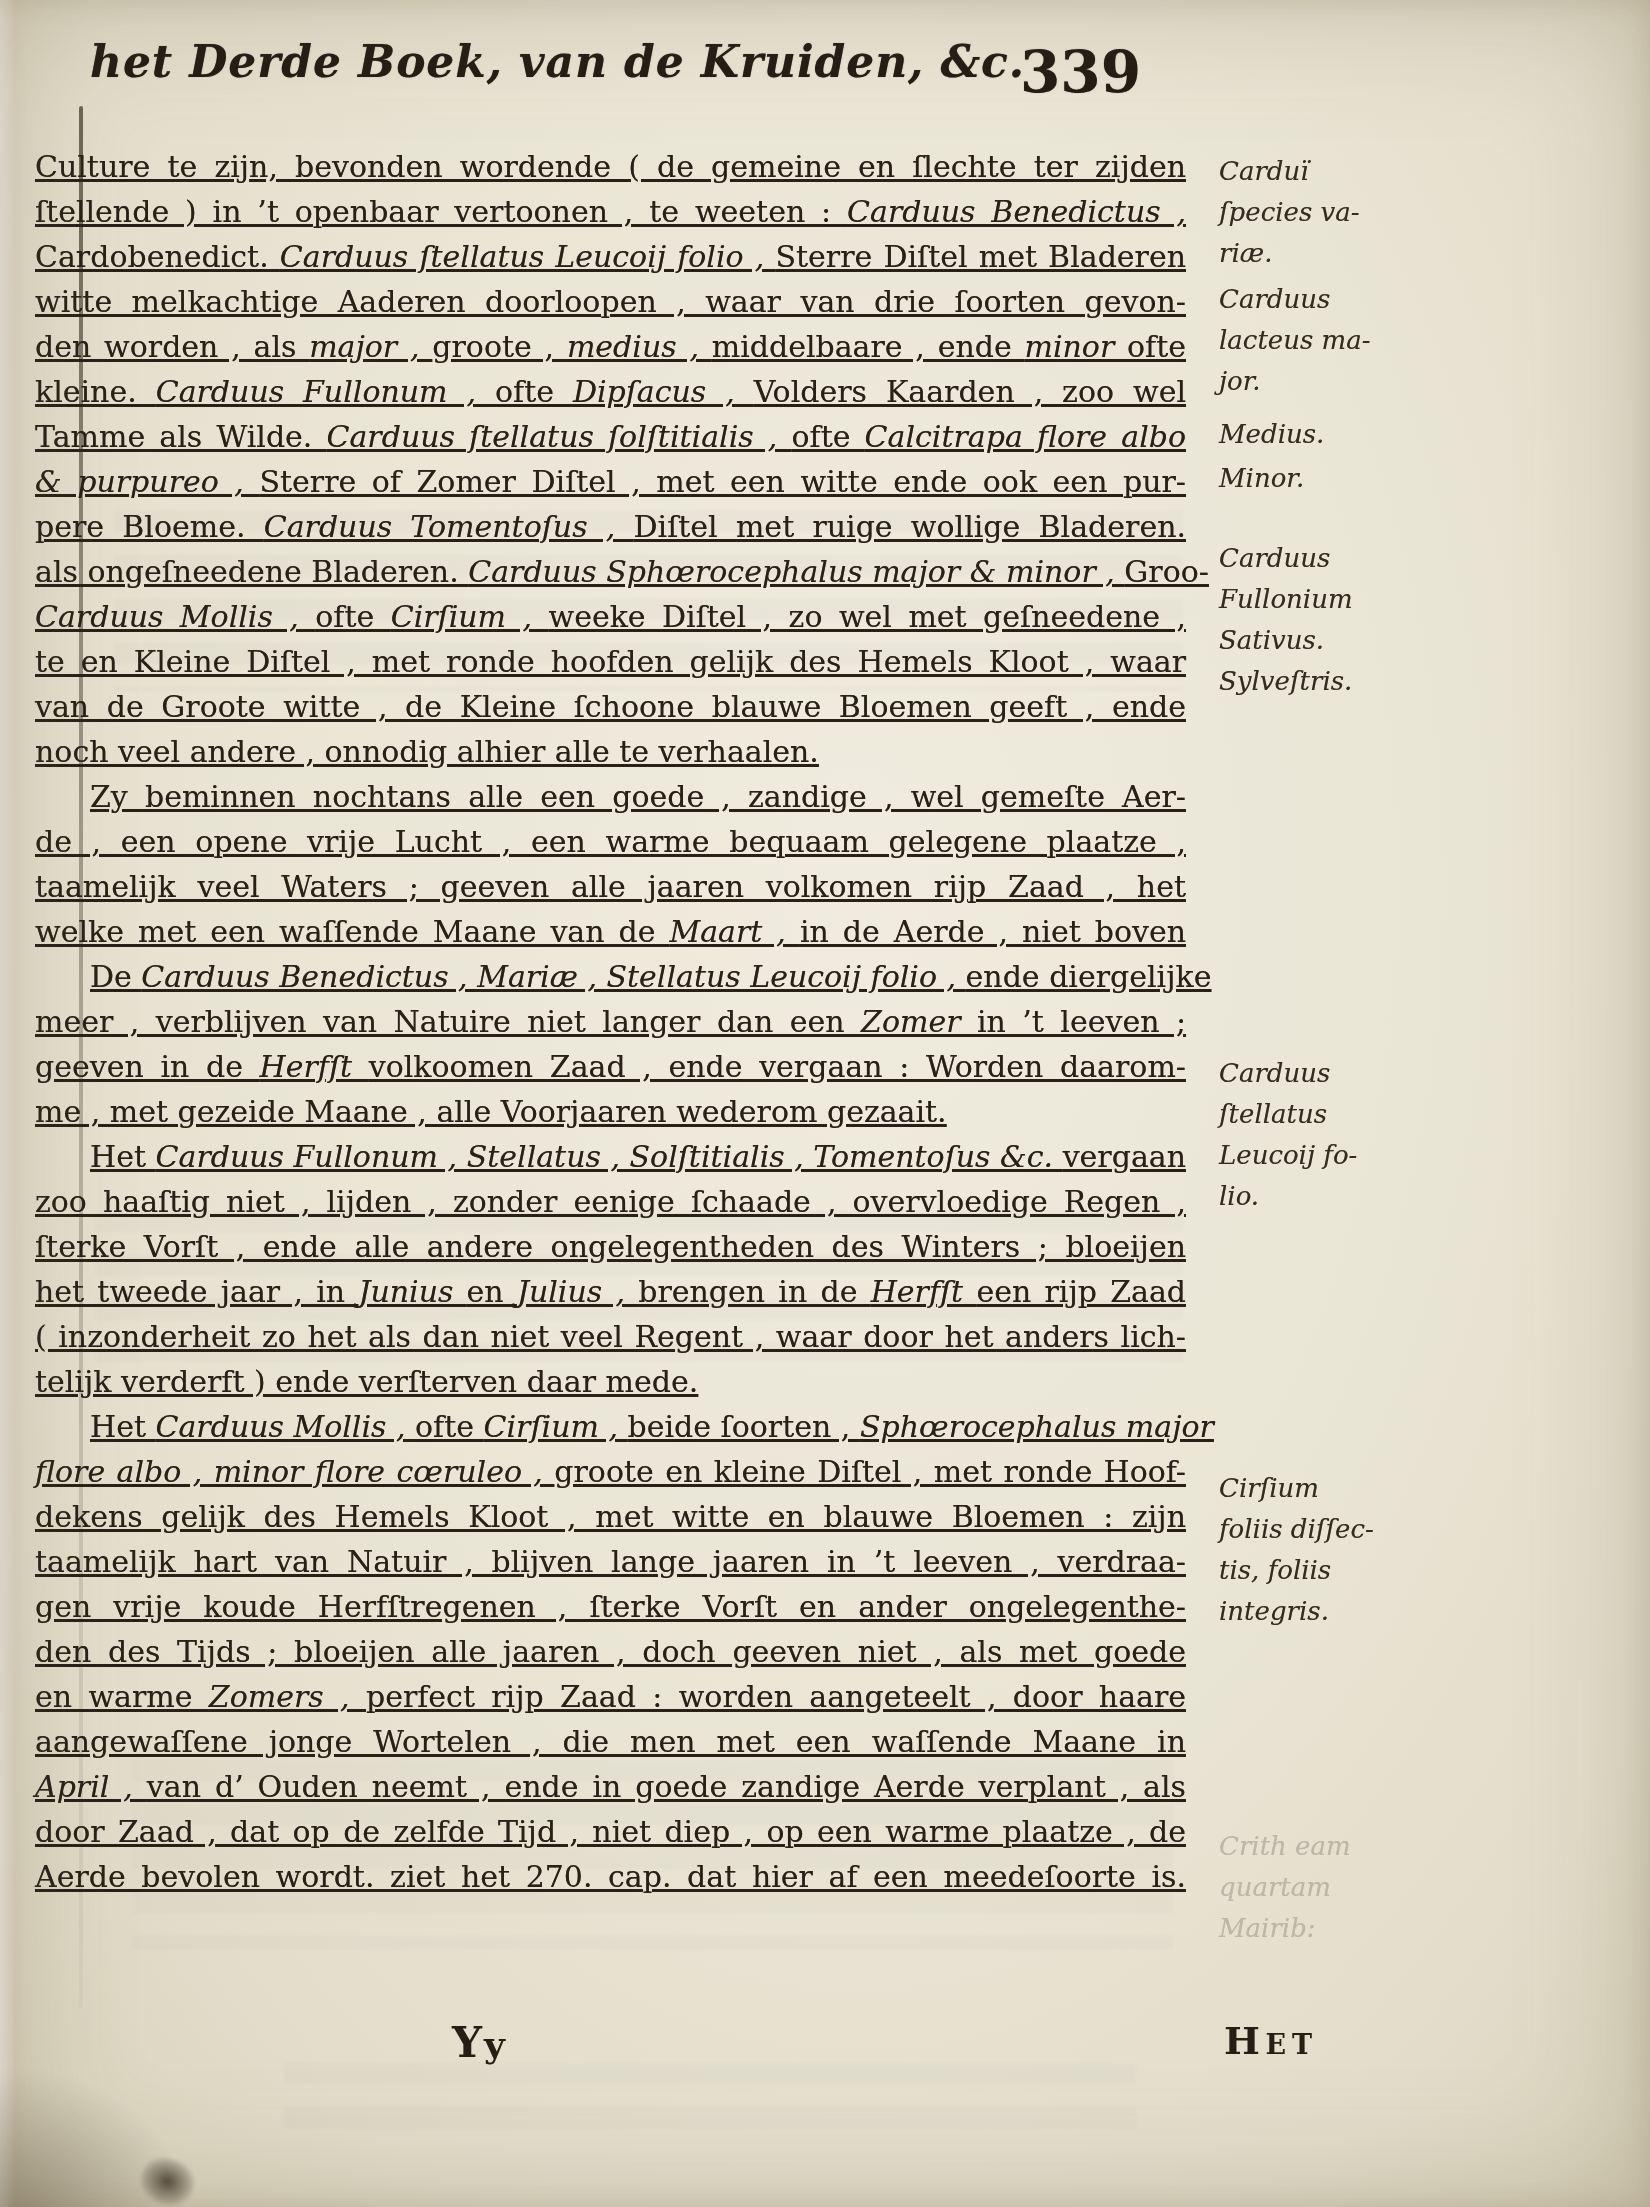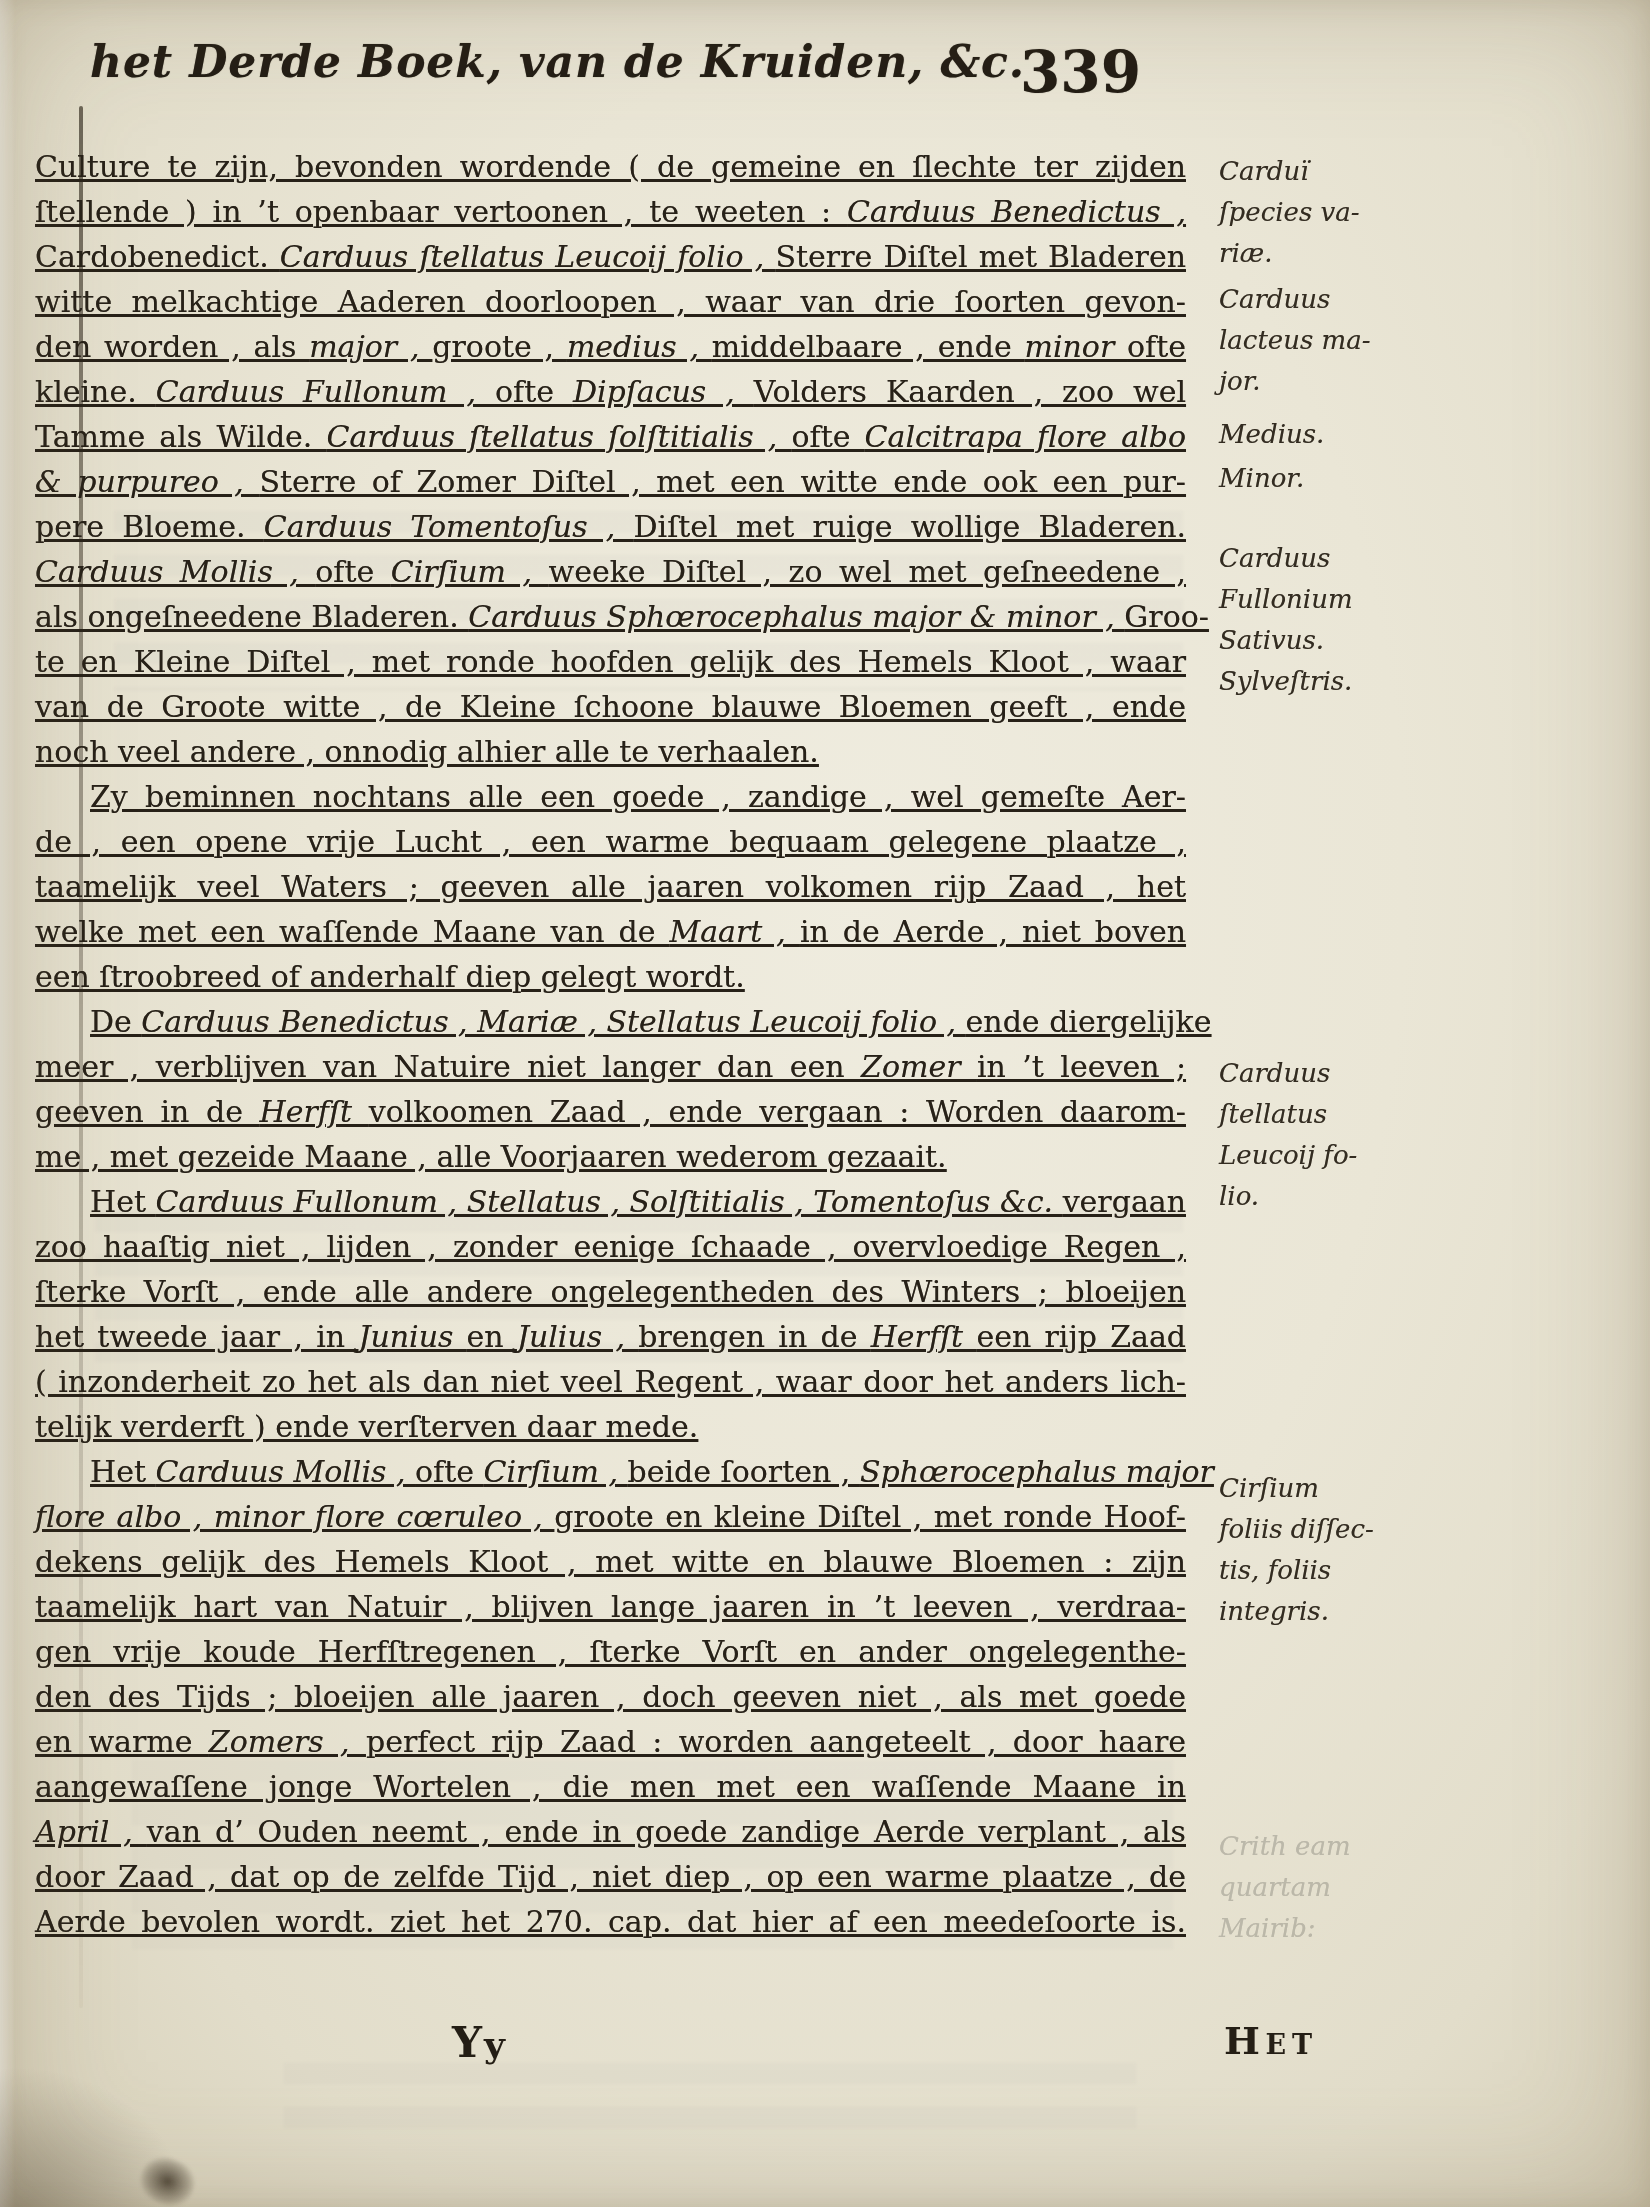--- a/index.html
+++ b/index.html
@@ -85,30 +85,29 @@
   <div class="text-block" id="text-block">
       <div class="line"><span>Culture te zijn, bevonden wordende ( de gemeine en ſlechte ter zijden</span></div>
       <div class="line"><span>ſtellende ) in ’t openbaar vertoonen , te weeten : </span><span class="it">Carduus Benedictus ,</span></div>
       <div class="line"><span>Cardobenedict. </span><span class="it">Carduus ſtellatus Leucoij folio , </span><span>Sterre Diſtel met Bladeren</span></div>
       <div class="line"><span>witte melkachtige Aaderen doorloopen , waar van drie ſoorten gevon-</span></div>
       <div class="line"><span>den worden , als </span><span class="it">major , </span><span>groote , </span><span class="it">medius , </span><span>middelbaare , ende </span><span class="it">minor </span><span>ofte</span></div>
       <div class="line"><span>kleine. </span><span class="it">Carduus Fullonum , </span><span>ofte </span><span class="it">Dipſacus , </span><span>Volders Kaarden , zoo wel</span></div>
       <div class="line"><span>Tamme als Wilde. </span><span class="it">Carduus ſtellatus ſolſtitialis , </span><span>ofte </span><span class="it">Calcitrapa flore albo</span></div>
       <div class="line"><span class="it">&amp; purpureo , </span><span>Sterre of Zomer Diſtel , met een witte ende ook een pur-</span></div>
       <div class="line"><span>pere Bloeme. </span><span class="it">Carduus Tomentoſus , </span><span>Diſtel met ruige wollige Bladeren.</span></div>
+      <div class="line"><span>als ongeſneedene Bladeren. </span><span class="it">Carduus Sphœrocephalus major &amp; minor , </span><span>Groo-</span></div>
       <div class="line"><span class="it">Carduus Mollis , </span><span>ofte </span><span class="it">Cirſium , </span><span>weeke Diſtel , zo wel met geſneedene ,</span></div>
-      <div class="line"><span>als ongeſneedene Bladeren. </span><span class="it">Carduus Sphœrocephalus major &amp; minor , </span><span>Groo-</span></div>
       <div class="line"><span>te en Kleine Diſtel , met ronde hoofden gelijk des Hemels Kloot , waar</span></div>
       <div class="line"><span>van de Groote witte , de Kleine ſchoone blauwe Bloemen geeft , ende</span></div>
       <div class="line last"><span>noch veel andere , onnodig alhier alle te verhaalen.</span></div>
       <div class="line indent"><span>Zy beminnen nochtans alle een goede , zandige , wel gemeſte Aer-</span></div>
       <div class="line"><span>de , een opene vrije Lucht , een warme bequaam gelegene plaatze ,</span></div>
       <div class="line"><span>taamelijk veel Waters ; geeven alle jaaren volkomen rijp Zaad , het</span></div>
       <div class="line"><span>welke met een waſſende Maane van de </span><span class="it">Maart , </span><span>in de Aerde , niet boven</span></div>
-      <div class="line last"><span>een ſtroobreed of anderhalf diep gelegt wordt.</span></div>
       <div class="line indent"><span>De </span><span class="it">Carduus Benedictus , Mariæ , Stellatus Leucoij folio , </span><span>ende diergelijke</span></div>
       <div class="line"><span>meer , verblijven van Natuire niet langer dan een </span><span class="it">Zomer </span><span>in ’t leeven ;</span></div>
       <div class="line"><span>geeven in de </span><span class="it">Herfſt </span><span>volkoomen Zaad , ende vergaan : Worden daarom-</span></div>
       <div class="line last"><span>me , met gezeide Maane , alle Voorjaaren wederom gezaait.</span></div>
       <div class="line indent"><span>Het </span><span class="it">Carduus Fullonum , Stellatus , Solſtitialis , Tomentoſus &amp;c. </span><span>vergaan</span></div>
       <div class="line"><span>zoo haaſtig niet , lijden , zonder eenige ſchaade , overvloedige Regen ,</span></div>
       <div class="line"><span>ſterke Vorſt , ende alle andere ongelegentheden des Winters ; bloeijen</span></div>
       <div class="line"><span>het tweede jaar , in </span><span class="it">Junius </span><span>en </span><span class="it">Julius , </span><span>brengen in de </span><span class="it">Herfſt </span><span>een rijp Zaad</span></div>
       <div class="line"><span>( inzonderheit zo het als dan niet veel Regent , waar door het anders lich-</span></div>
       <div class="line last"><span>telijk verderft ) ende verſterven daar mede.</span></div>

